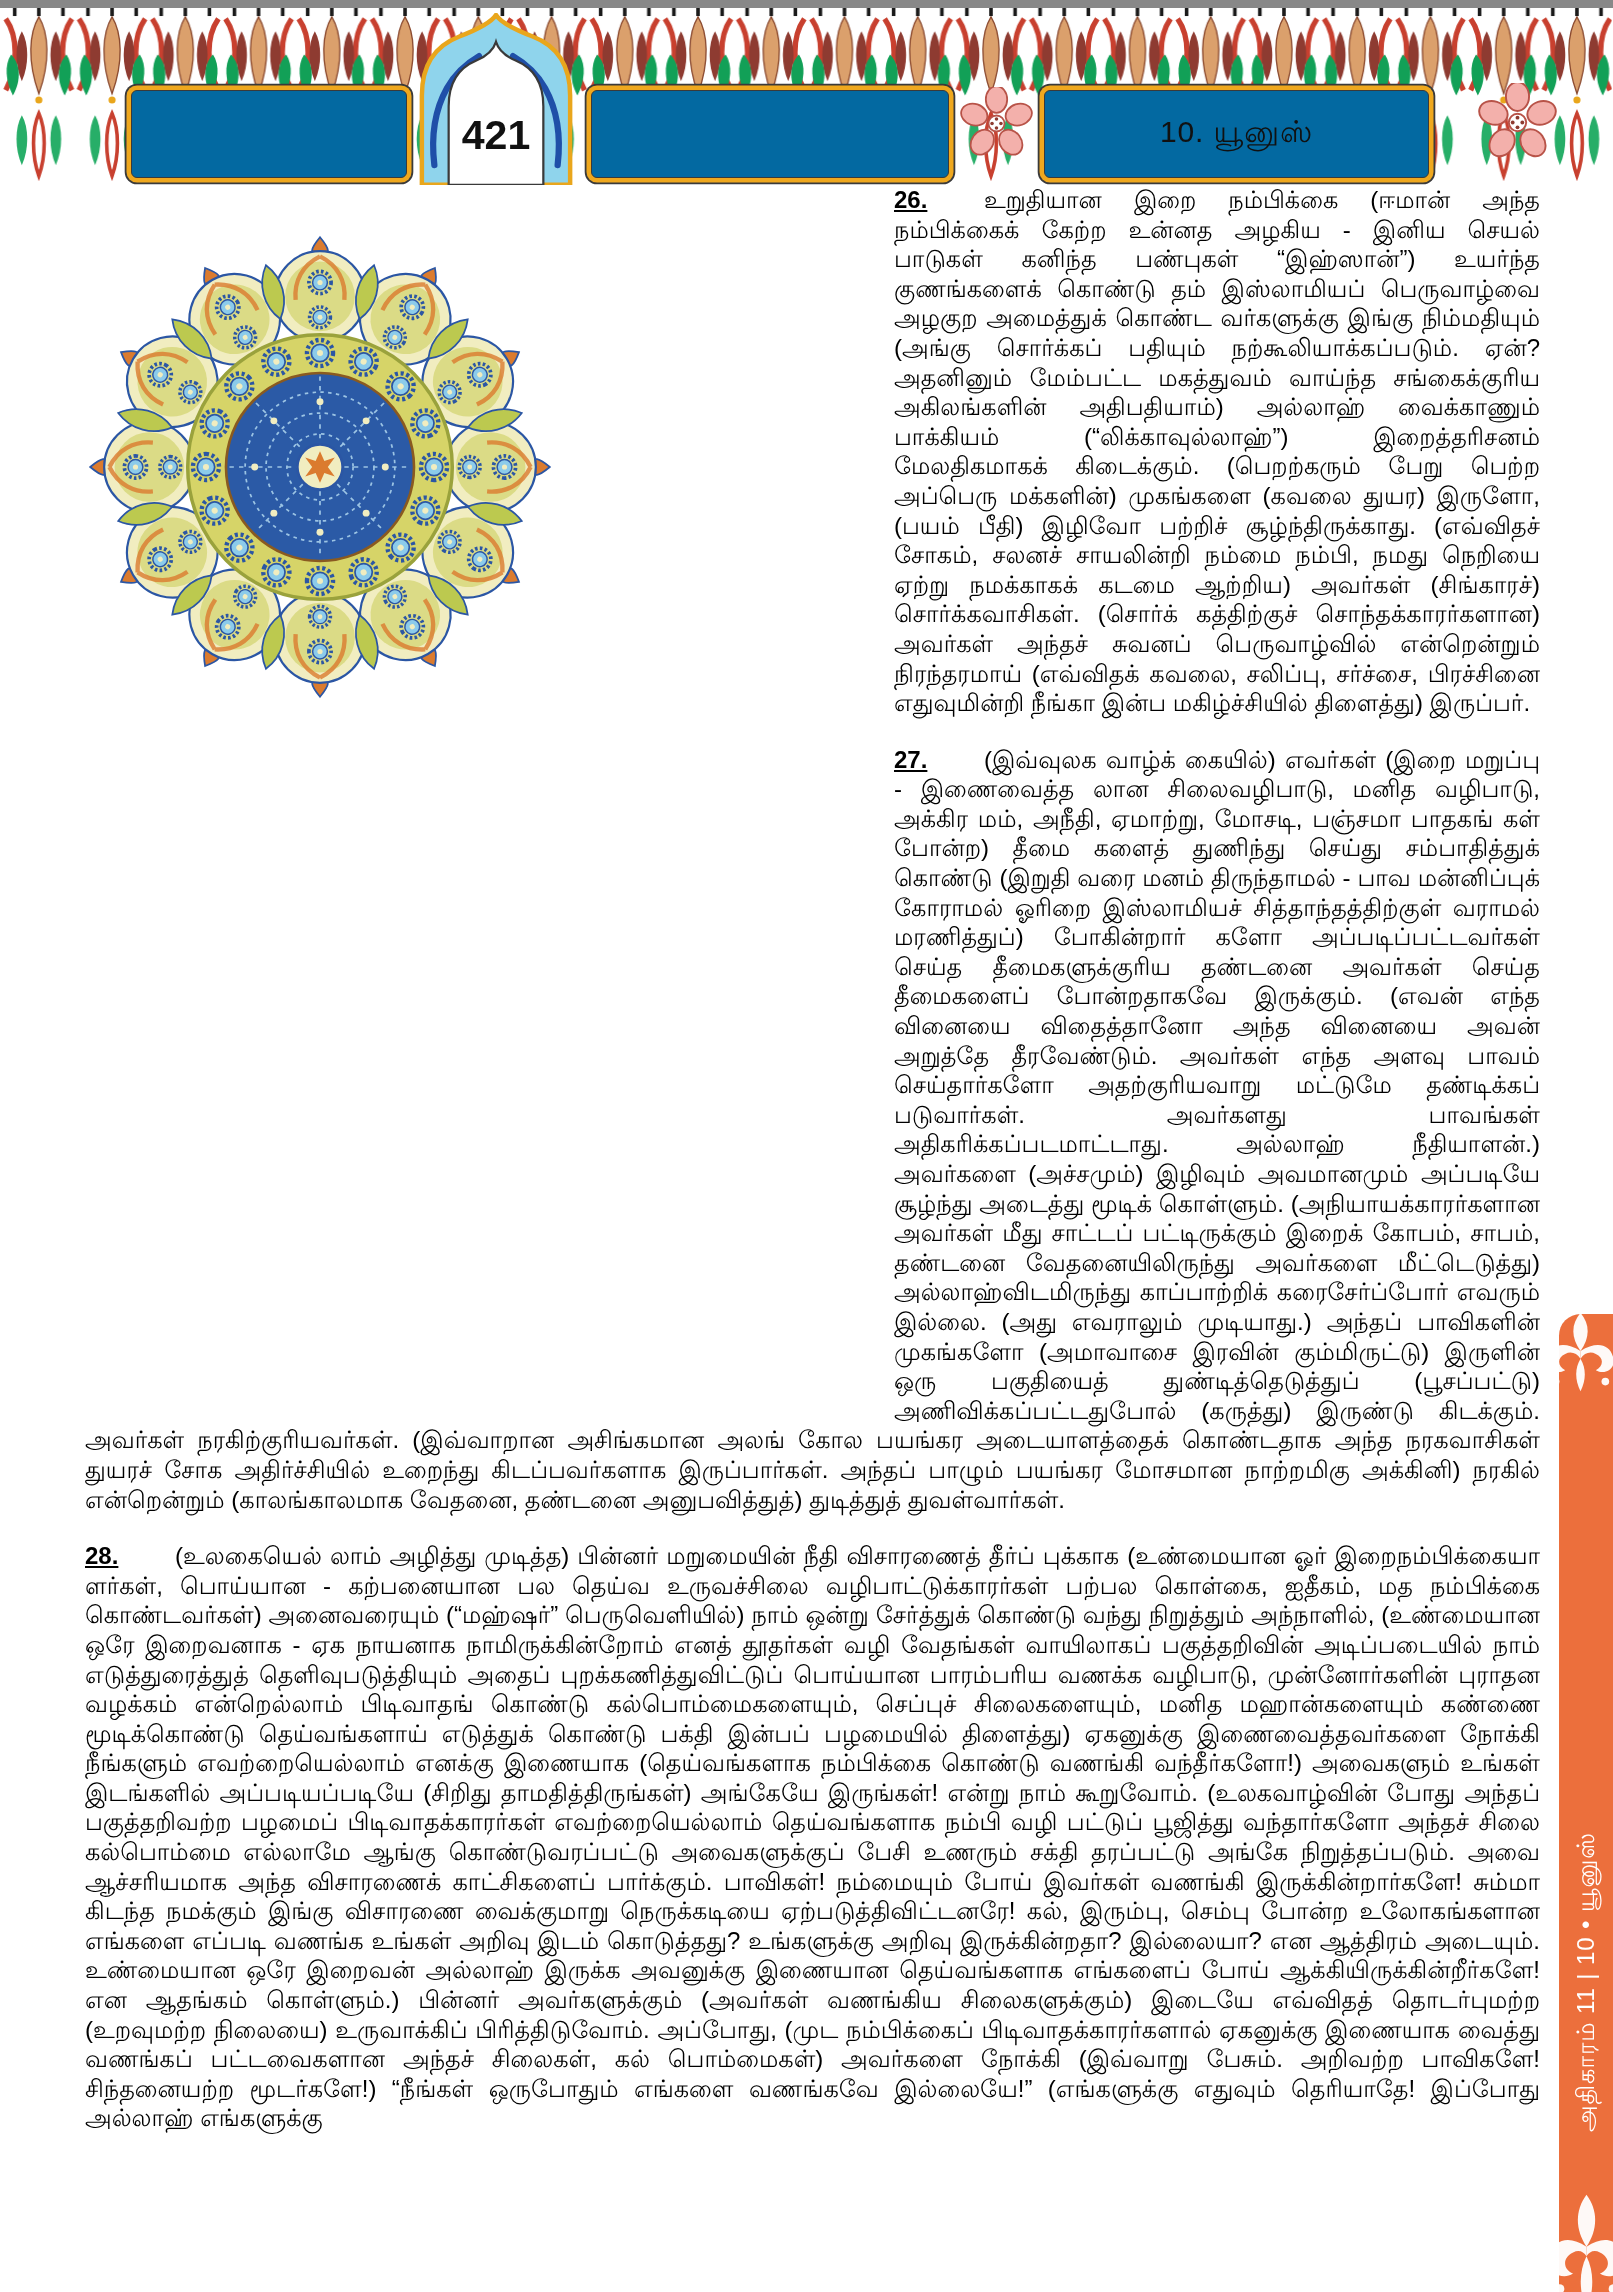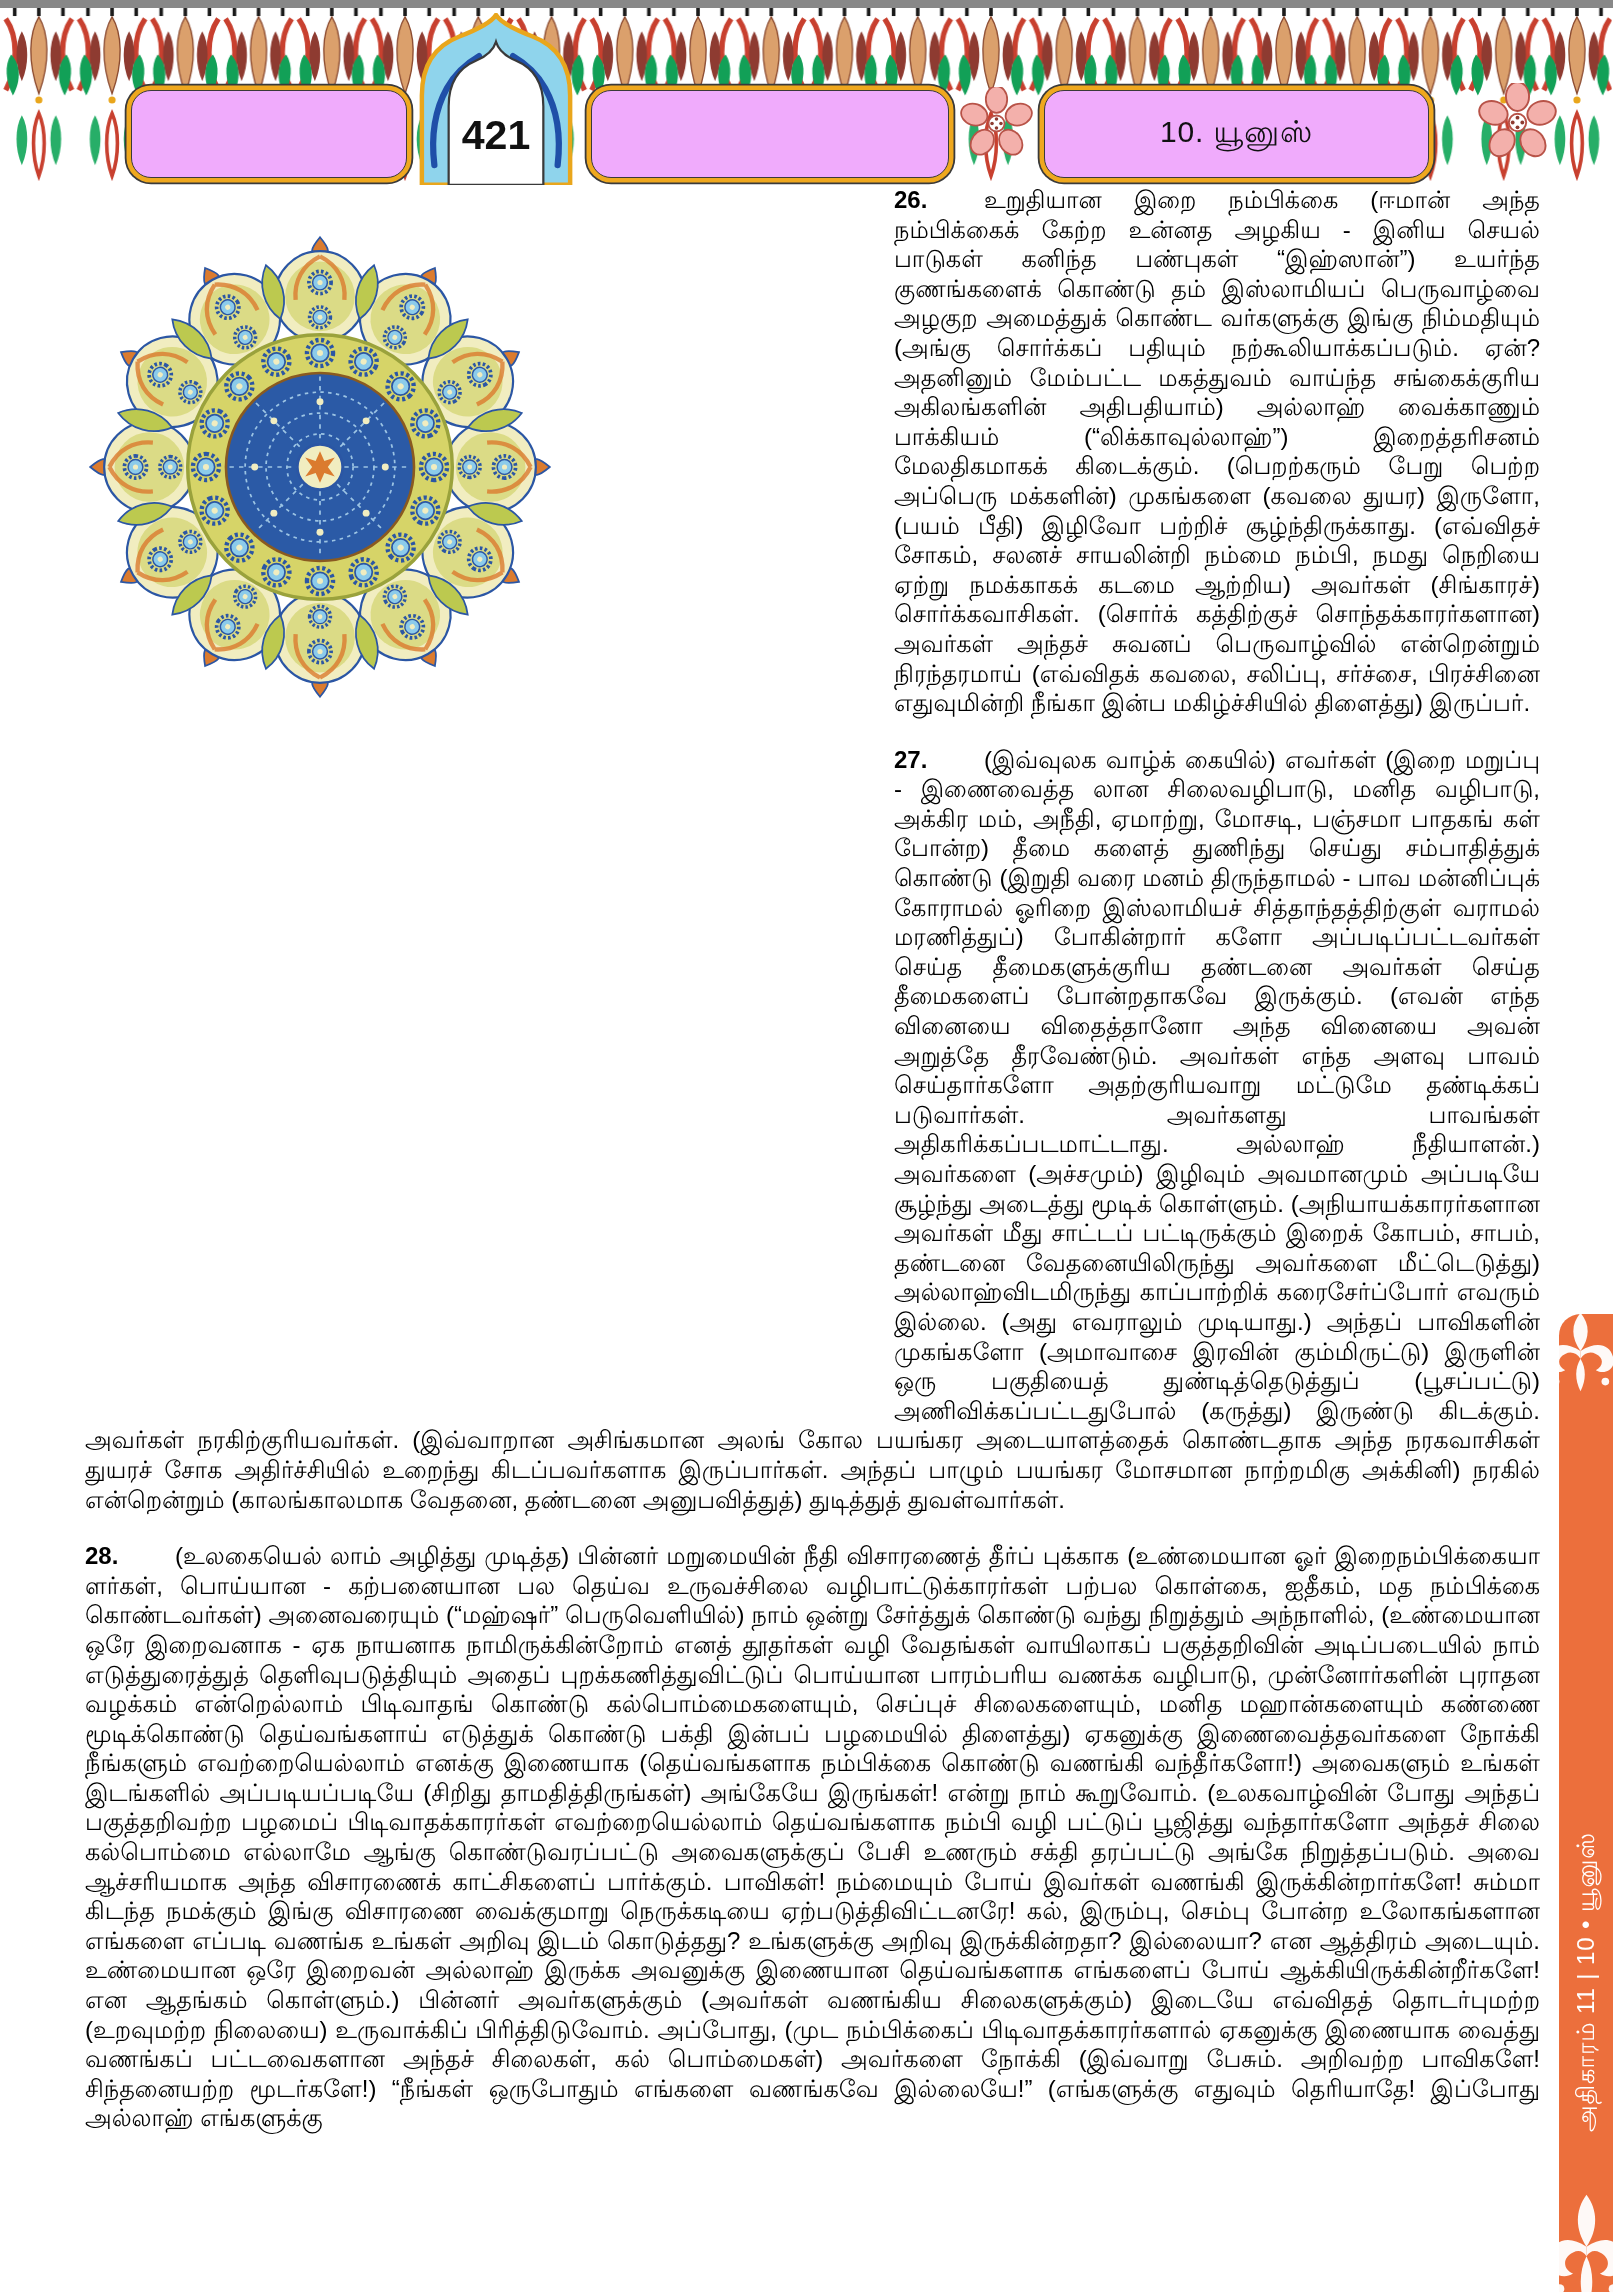--- a/index.html
+++ b/index.html
@@ -4,42 +4,42 @@
 <style>
   html,body{margin:0;padding:0;background:#888;}
   .page{
     position:relative;width:1614px;height:2293px;background:#ffffff;
     font-family:"Liberation Sans",sans-serif;overflow:hidden;margin:8px auto;
   }
   
   .border-band{position:absolute;top:0;left:0;width:1614px;height:184px;}
   
   .cartouche{
-    position:absolute;top:82px;height:86px;background:#f0abfc;
-    border:1.8px solid #3a3a3a;border-radius:20px;
+    position:absolute;top:82px;height:86px;background:#0369a1;
+    border:1.8px solid #3a3a3a;border-radius:6px;
     box-shadow:0 0 0 4.5px #EFA81E, 0 0 0 6.3px #3a3a3a;
     display:flex;align-items:center;justify-content:center;
   }
   .cartouche-left{left:131px;width:274px;}
   .cartouche-mid{left:591px;width:356px;}
   .cartouche-title{left:1044px;width:383px;}
   .surah-title{font-size:30px;color:#111;letter-spacing:0.9px;}
   .arch-wrap{position:absolute;left:404px;top:5.4px;width:184px;height:172px;}
   .rosette{position:absolute;}
   .rosette-1{left:960px;top:79px;width:73px;height:73px;}
   .rosette-2{left:1478px;top:75px;width:79px;height:79px;}
   
   .main-text{
     position:absolute;left:85px;top:177px;width:1455px;
     color:#000;font-size:24px;line-height:29.6px;text-align:justify;
   }
   .float-spacer{float:left;width:809px;height:1220px;}
   .mandala{display:block;margin:47px 0 0 0;}
   .verse{margin:0 0 27px 0;}
-  .vnum{font-weight:bold;display:inline-block;width:90px;}
+  .vnum{font-weight:bold;display:inline-block;width:90px;text-decoration:underline;}
   
   .sidebar{
     position:absolute;top:1306px;right:0;width:55px;height:987px;
     background:#EC6F3C;border-top-left-radius:21.5px;
   }
   .sidebar-ornament-top{position:absolute;top:-5.4px;left:-18px;width:79px;height:86px;}
   .sidebar-ornament-bottom{position:absolute;bottom:-12.5px;left:-10.7px;width:77px;height:125px;}
   .sidebar-label{
     position:absolute;left:50%;top:668px;
     transform:translate(-50%,-50%) rotate(-90deg);

